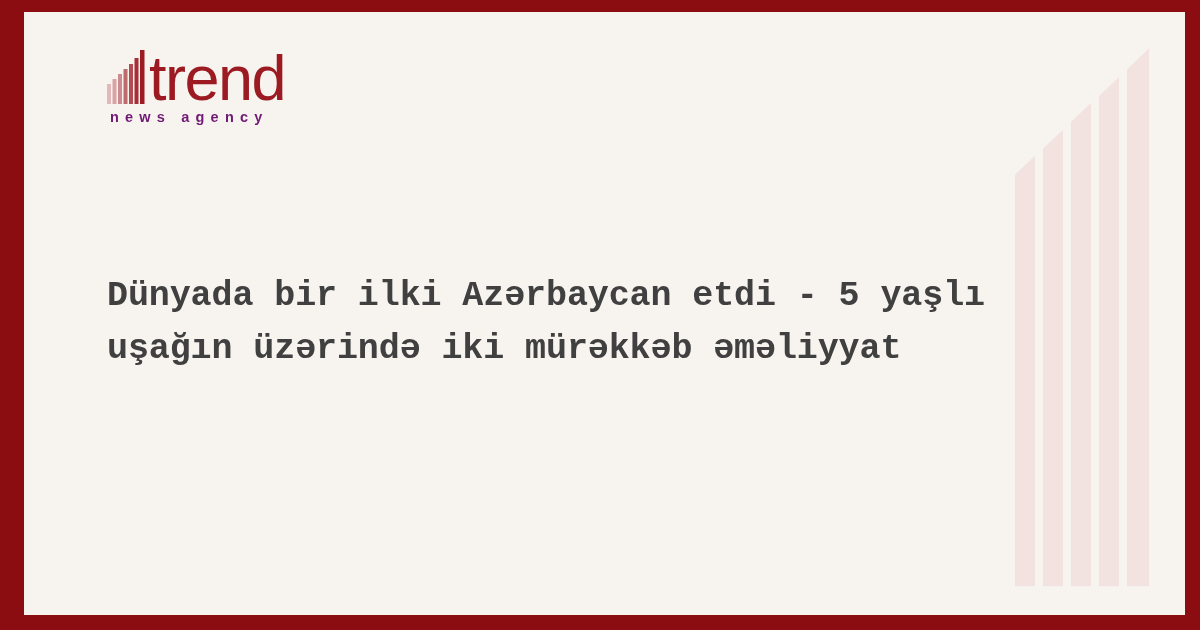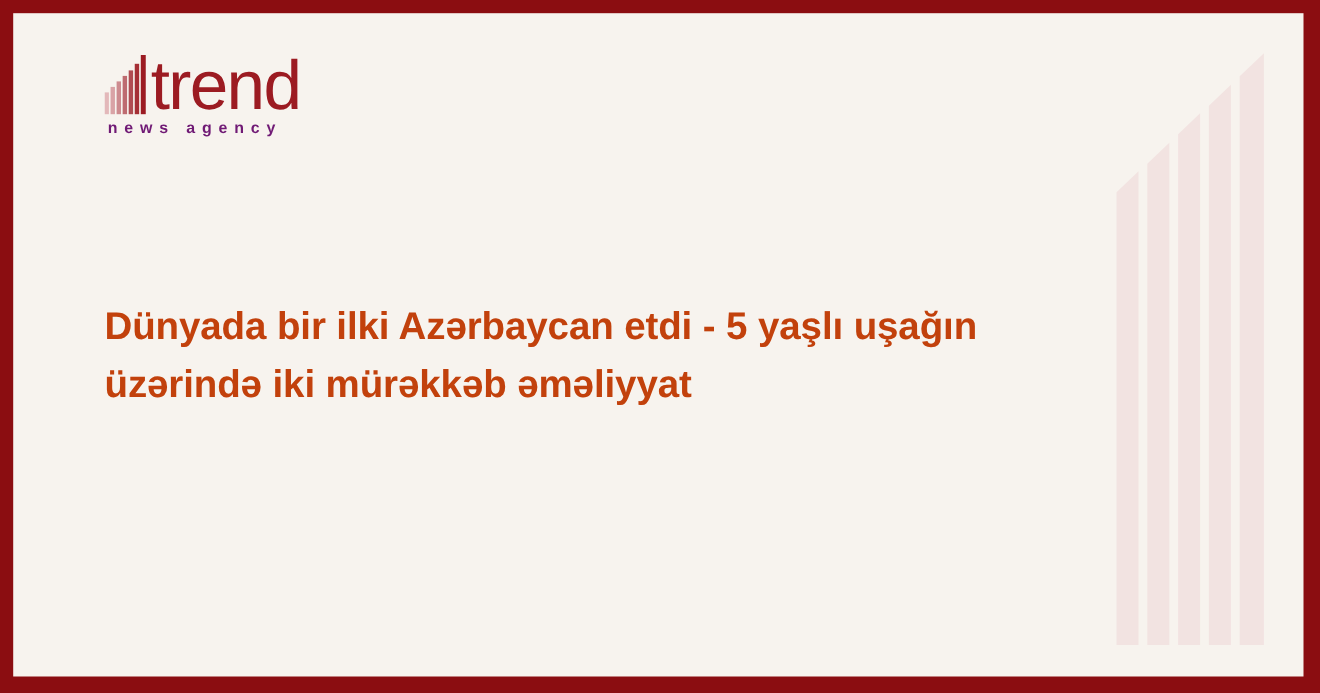--- a/index.html
+++ b/index.html
@@ -14,21 +14,21 @@
     background: #8B0D11;
   }
 
   
   .card {
     position: relative;
     box-sizing: border-box;
     width: 1200px;
     height: 630px;
     background: #8B0D11;
-    padding: 12px 15px 15px 12px;
+    padding: 12px 15px 15px 24px;
   }
   .canvas {
     position: relative;
     width: 100%;
     height: 100%;
     background: #F7F3EE;
     overflow: hidden;
   }
 
   
@@ -86,26 +86,26 @@
     color: #701a75;
     white-space: nowrap;
   }
 
   
   .headline {
     position: absolute;
     left: 83px;
     top: 258px;
     width: 890px;
-    font-family: Liberation Sans, sans-serif;
+    font-family: Liberation Mono, monospace;
     font-size: 35px;
     line-height: 53px;
     font-weight: 700;
     letter-spacing: -0.1px;
-    color: #c2410c;
+    color: #404040;
     margin: 0;
   }
 </style>
 </head>
 <body>
 
 <div class="card">
   <div class="canvas">
 
     <div class="watermark">

